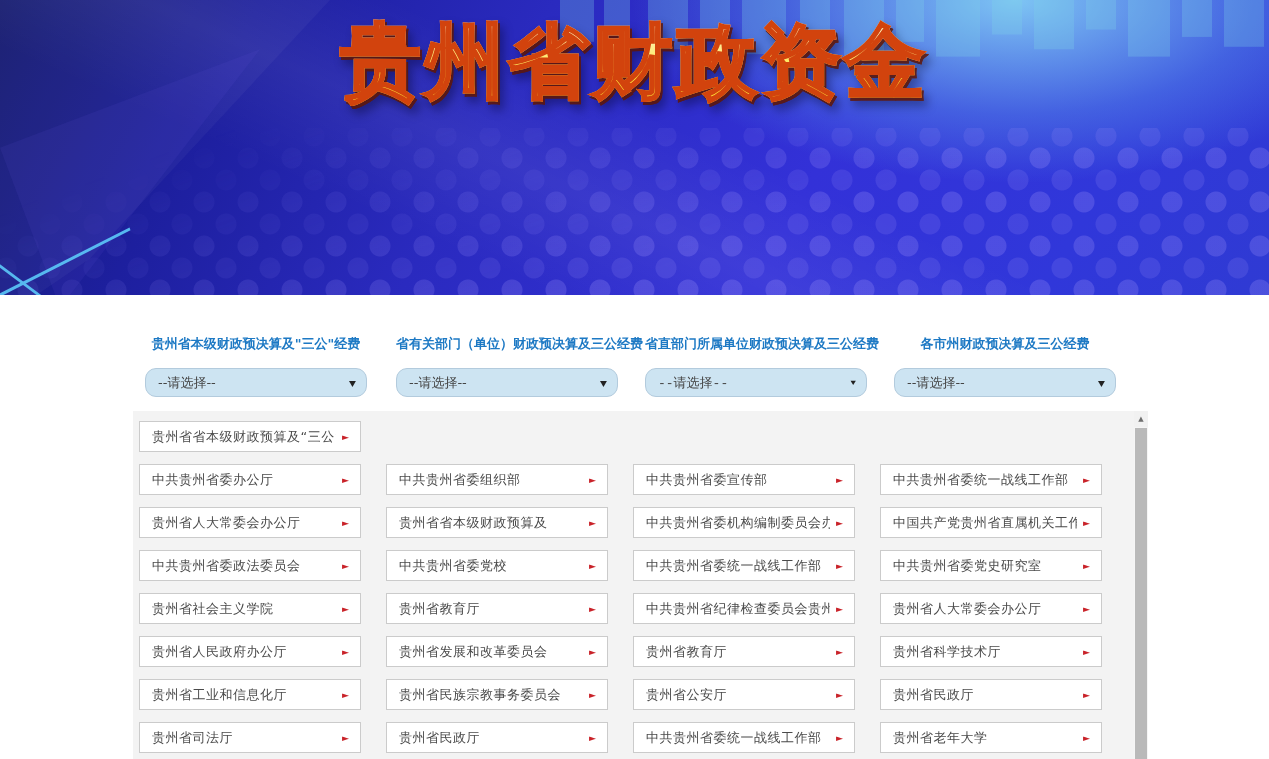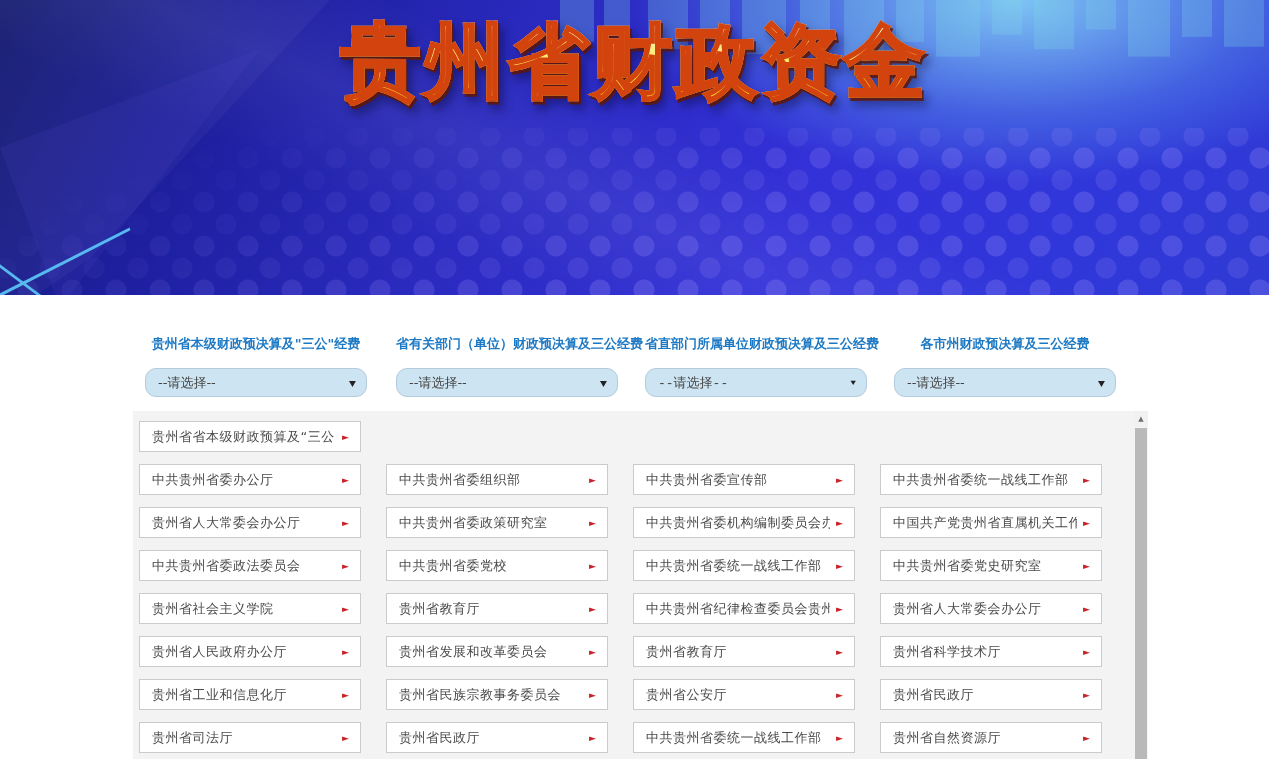--- a/index.html
+++ b/index.html
@@ -183,21 +183,21 @@
       </div>
       <div class="cell list-item">
         <span class="item-label">中共贵州省委统一战线工作部</span>
         <span class="item-arrow">►</span>
       </div>
       <div class="cell list-item">
         <span class="item-label">贵州省人大常委会办公厅</span>
         <span class="item-arrow">►</span>
       </div>
       <div class="cell list-item">
-        <span class="item-label">中共贵州省委政策研究室</span>
+        <span class="item-label">贵州省省本级财政预算及</span>
         <span class="item-arrow">►</span>
       </div>
       <div class="cell list-item">
         <span class="item-label">中共贵州省委机构编制委员会办公室</span>
         <span class="item-arrow">►</span>
       </div>
       <div class="cell list-item">
         <span class="item-label">中国共产党贵州省直属机关工作委员会</span>
         <span class="item-arrow">►</span>
       </div>
@@ -271,21 +271,21 @@
       </div>
       <div class="cell list-item">
         <span class="item-label">贵州省民政厅</span>
         <span class="item-arrow">►</span>
       </div>
       <div class="cell list-item">
         <span class="item-label">中共贵州省委统一战线工作部</span>
         <span class="item-arrow">►</span>
       </div>
       <div class="cell list-item">
-        <span class="item-label">贵州省自然资源厅</span>
+        <span class="item-label">贵州省老年大学</span>
         <span class="item-arrow">►</span>
       </div>
     </div>
   <div class="scrollbar">
     <div class="scroll-btn-up">▲</div>
     <div class="scroll-thumb"></div>
   </div>
 </div>
 
 </body></html>

